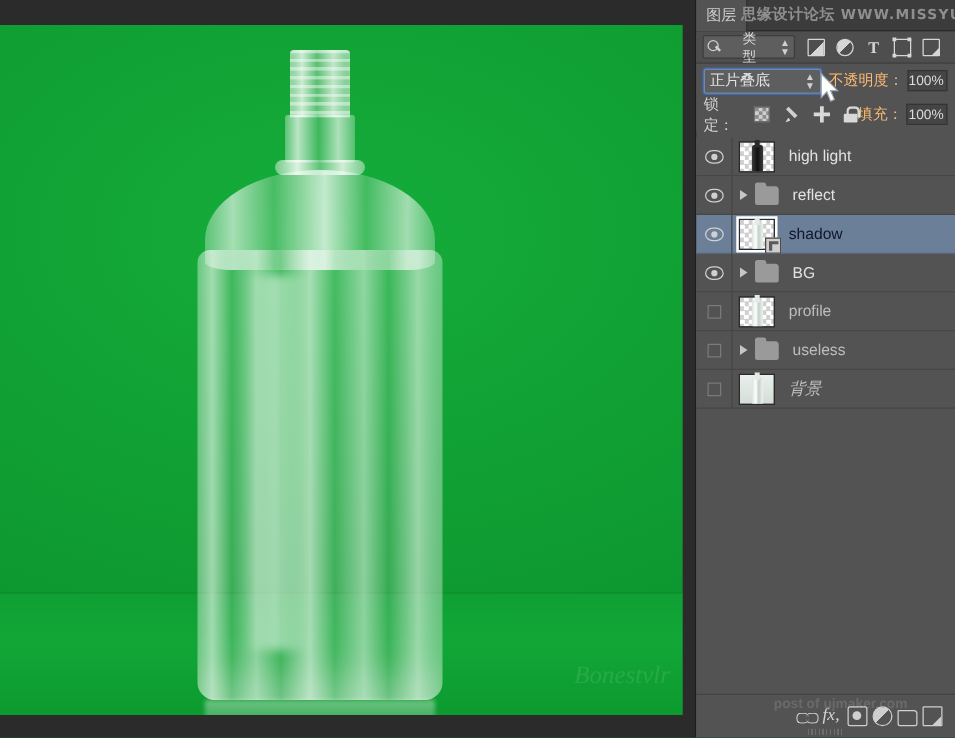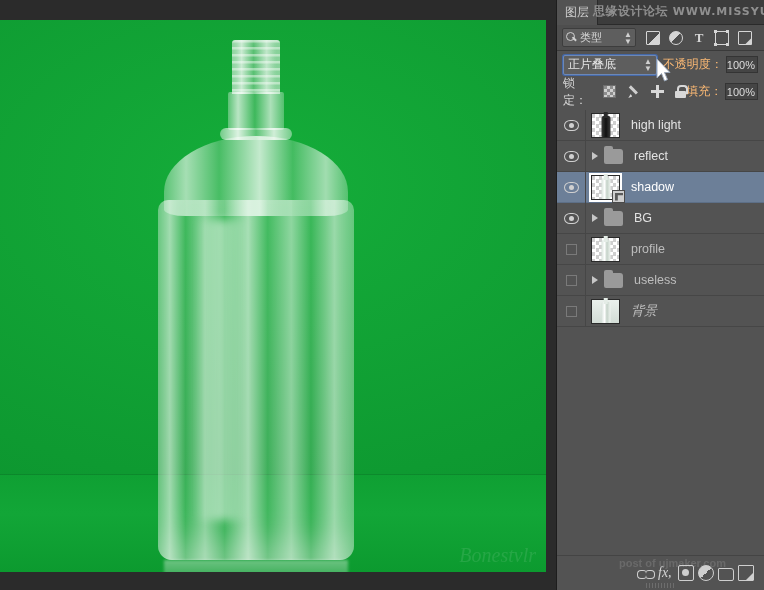--- a/index.html
+++ b/index.html
@@ -93,21 +93,21 @@
     filter:blur(4px);
   }
   .b-refl {
     position:absolute; left:28px; top:520px; width:184px; height:30px;
     background:linear-gradient(180deg, rgba(255,255,255,0.40), rgba(255,255,255,0.02));
     border-radius:0 0 10px 10px;
     filter:blur(1.5px);
   }
 
   .wm-canvas {
-    position:absolute; right:10px; bottom:5px;
+    position:absolute; right:10px; bottom:20px;
     font-size:20px; font-style:italic;
     color:rgba(255,255,255,0.10);
     font-family:"Liberation Serif", serif;
     pointer-events:none;
   }
 
   
   .panel {
     position:absolute; left:556px; top:0; width:208px; height:590px;
     background:#535353;
@@ -131,21 +131,21 @@
   }
   .wm-top .site { font-size:11px; letter-spacing:1px; }
 
   .filter-row {
     height:26px; background:#4e4e4e; border-bottom:1px solid #3a3a3a;
     display:flex; align-items:center; padding:0 5px; gap:5px;
   }
   .filter-select {
     width:74px; height:19px; background:#5e5e5e;
     border:1px solid #3d3d3d; border-radius:2px;
-    display:flex; align-items:center; gap:3px; padding:0 3px;
+    display:flex; align-items:center; gap:17px; padding:0 3px;
     color:#d8d8d8; font-size:11px;
   }
   .filter-select .lbl { flex:1; }
   .mag { width:11px; height:11px; position:relative; flex:0 0 11px; }
   .mag::before {
     content:""; position:absolute; left:0; top:0; width:7px; height:7px;
     border:1.5px solid #d0d0d0; border-radius:50%;
   }
   .mag::after {
     content:""; position:absolute; left:6px; top:6px; width:5px; height:1.5px;
@@ -289,21 +289,21 @@
     background:#cfcfcf; border:1px solid #4a4a4a;
   }
   .smart-badge::after {
     content:""; position:absolute; left:2px; top:2px; width:8px; height:8px;
     background:#5a5a5a;
     clip-path:polygon(0 0,100% 0,100% 35%,35% 35%,35% 100%,0 100%);
   }
   .layer-name {
     margin-left:11px; color:#e2e2e2; font-size:12.5px; white-space:nowrap;
   }
-  .layer-row.selected .layer-name { color:#ffffff; }
+  .layer-row.selected .layer-name { color:#0f172a; }
   .layer-name.cjk { font-size:13px; }
   .layer-name.italic { font-style:italic; }
   .layer-name.dim { color:#bdbdbd; }
 
   .panel-footer {
     position:absolute; left:0; right:0; bottom:0; height:35px;
     background:#535353; border-top:1px solid #444;
     display:flex; align-items:center; justify-content:flex-end;
     gap:4px; padding-right:10px;
   }

